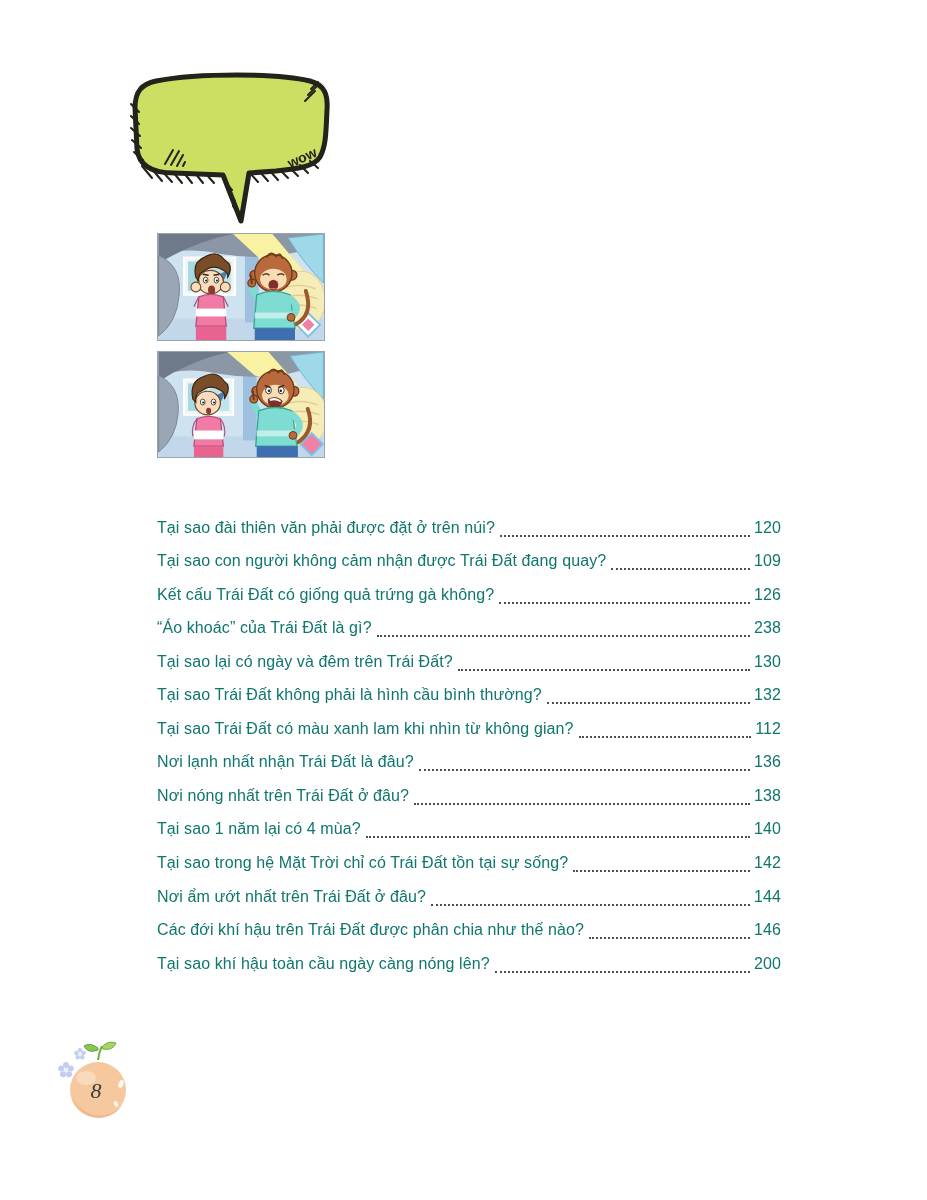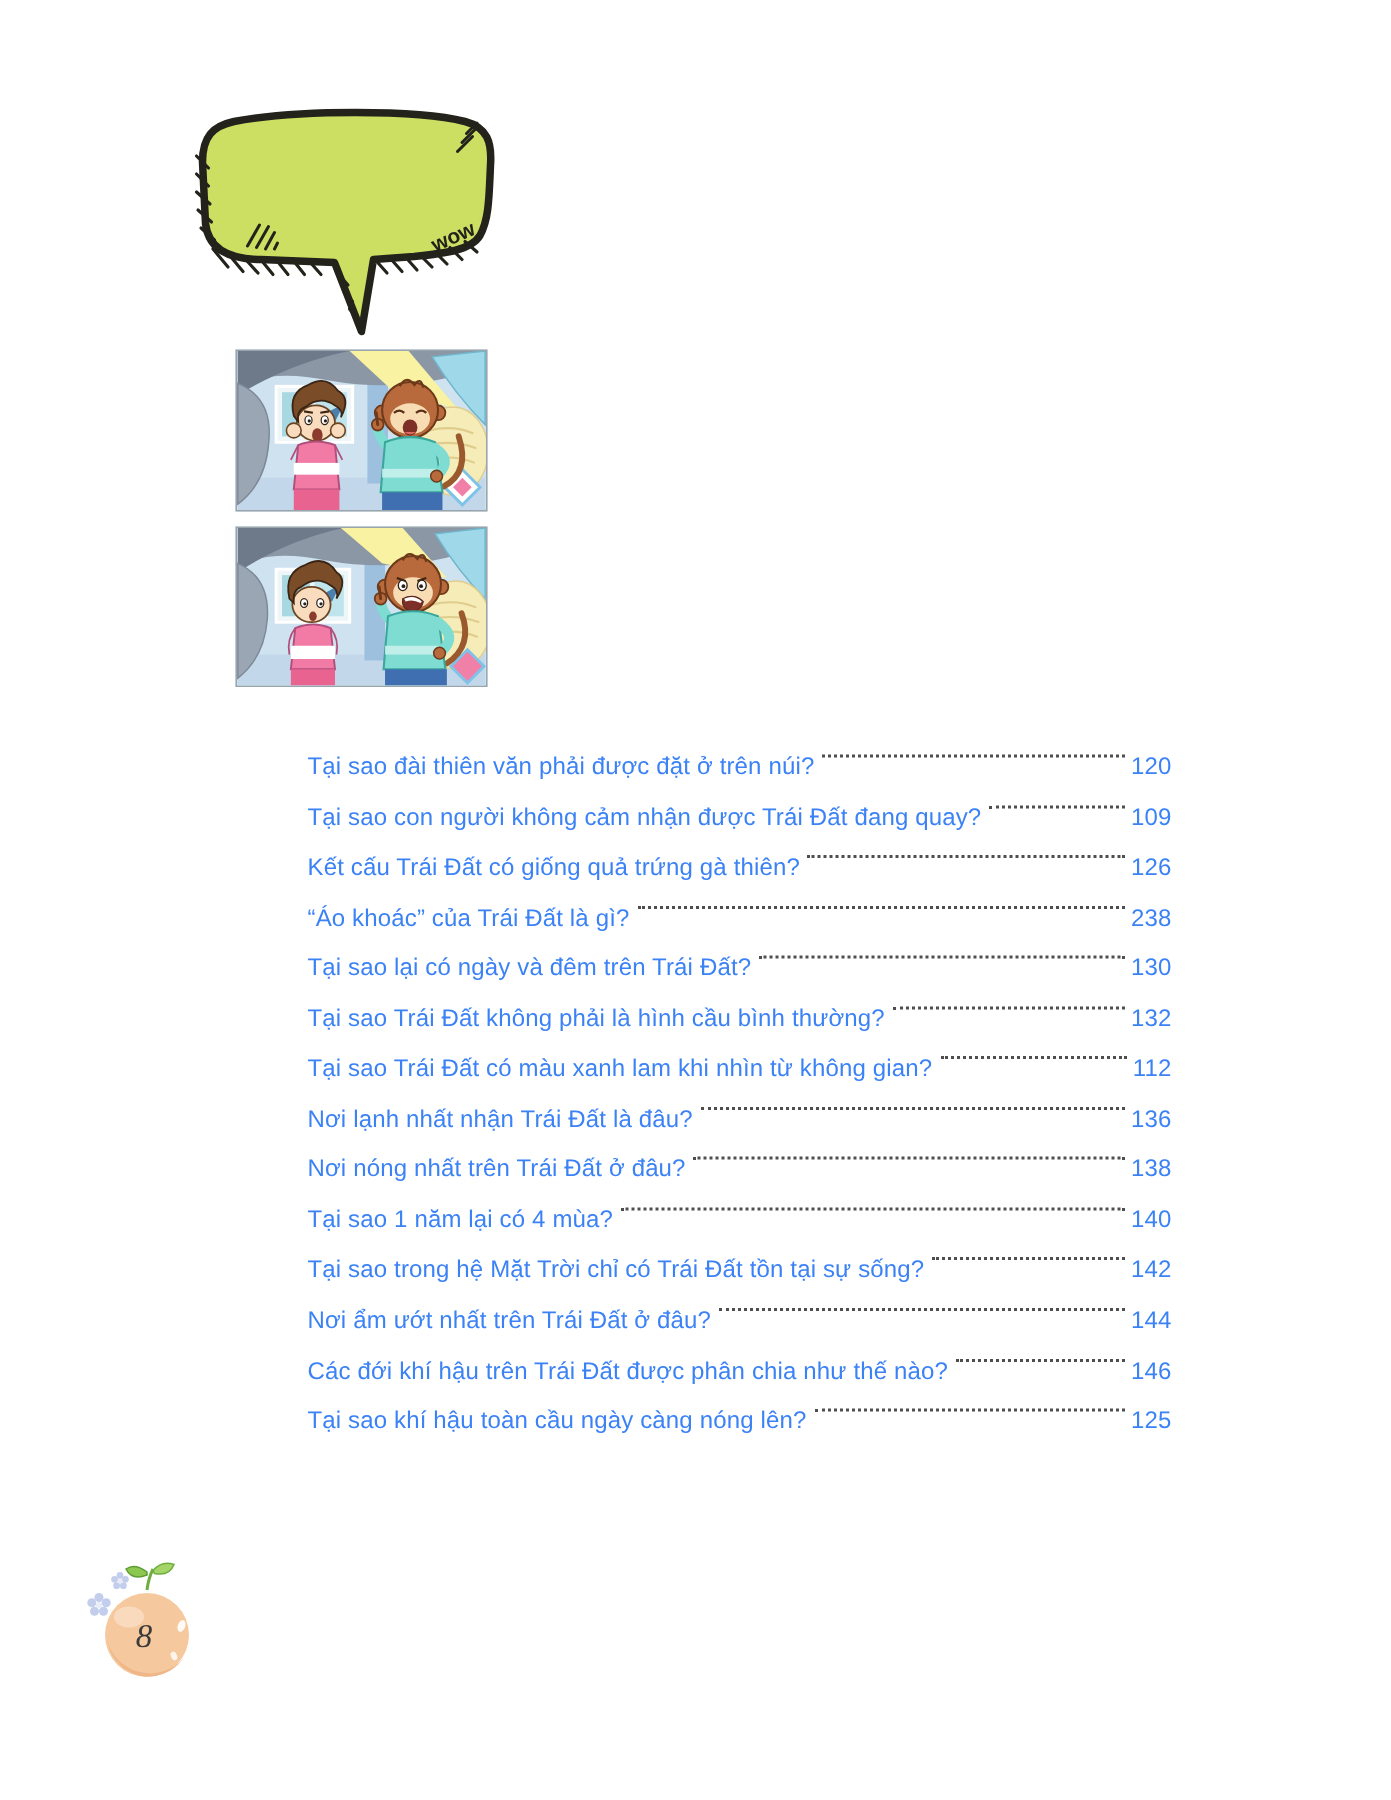--- a/index.html
+++ b/index.html
@@ -40,26 +40,25 @@
 
   
   .toc {
     position: absolute;
     left: 157px;
     top: 503px;
     width: 624px;
   }
   .toc-row {
     display: flex;
-    align-items: flex-start;
+    align-items: flex-end;
     height: 33.55px;
     font-size: 16px;
-    color: #3b82f6;
+    color: #0f766e;
     letter-spacing: 0.1px;
-    margin-left: 48px;
   }
   .toc-title { white-space: nowrap; font-weight: 500; }
   .toc-leader {
     flex: 1;
     border-bottom: 2px dotted #4e4e4e;
     margin: 0 4px 0 5px;
     min-width: 20px;
   }
   .toc-page { white-space: nowrap; font-weight: 500; }
 
@@ -271,21 +270,21 @@
       <span class="toc-title">Tại sao đài thiên văn phải được đặt ở trên núi?</span>
       <span class="toc-leader"></span>
       <span class="toc-page">120</span>
     </div>
     <div class="toc-row">
       <span class="toc-title">Tại sao con người không cảm nhận được Trái Đất đang quay?</span>
       <span class="toc-leader"></span>
       <span class="toc-page">109</span>
     </div>
     <div class="toc-row">
-      <span class="toc-title">Kết cấu Trái Đất có giống quả trứng gà thiên?</span>
+      <span class="toc-title">Kết cấu Trái Đất có giống quả trứng gà không?</span>
       <span class="toc-leader"></span>
       <span class="toc-page">126</span>
     </div>
     <div class="toc-row">
       <span class="toc-title">“Áo khoác” của Trái Đất là gì?</span>
       <span class="toc-leader"></span>
       <span class="toc-page">238</span>
     </div>
     <div class="toc-row">
       <span class="toc-title">Tại sao lại có ngày và đêm trên Trái Đất?</span>
@@ -328,21 +327,21 @@
       <span class="toc-page">144</span>
     </div>
     <div class="toc-row">
       <span class="toc-title">Các đới khí hậu trên Trái Đất được phân chia như thế nào?</span>
       <span class="toc-leader"></span>
       <span class="toc-page">146</span>
     </div>
     <div class="toc-row">
       <span class="toc-title">Tại sao khí hậu toàn cầu ngày càng nóng lên?</span>
       <span class="toc-leader"></span>
-      <span class="toc-page">125</span>
+      <span class="toc-page">200</span>
     </div>
   </div>
 
   <div class="footer-mascot">
     <svg viewBox="0 0 78 96">
 
       <g fill="#c3cdec">
         <g transform="translate(8,36)">
           <circle cx="0" cy="-5" r="3"></circle>
             <circle cx="4.8" cy="-1.5" r="3"></circle>

